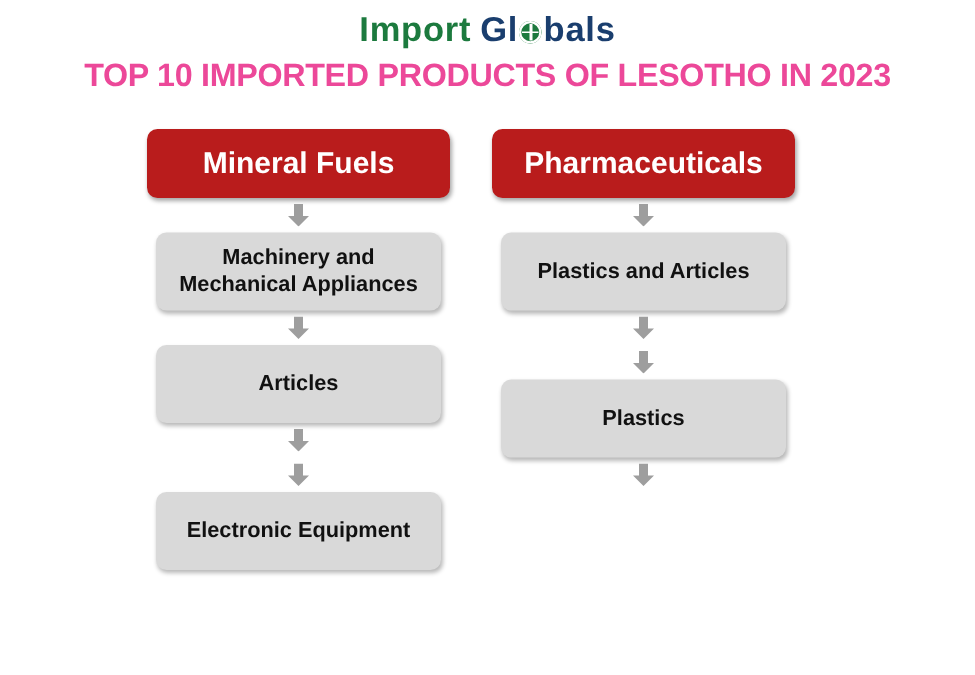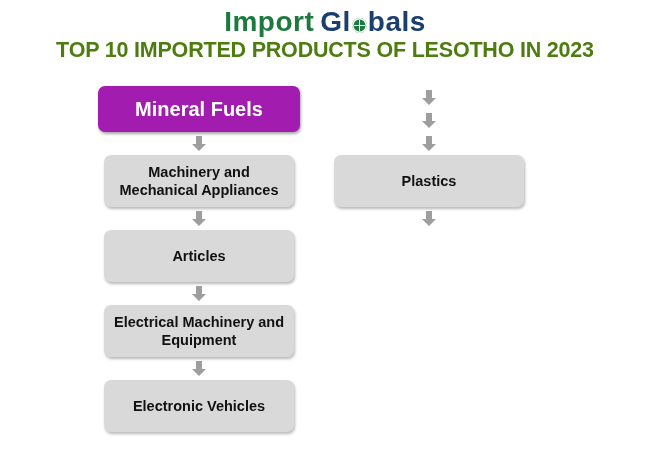--- a/index.html
+++ b/index.html
@@ -20,21 +20,21 @@
     box-sizing: border-box;
   }
 
   
   .logo {
     position: absolute;
     top: 6px;
     left: 0;
     width: 650px;
     text-align: center;
-    font-size: 28px;
+    font-size: 23px;
     font-weight: bold;
     letter-spacing: 0.5px;
     white-space: nowrap;
   }
   .logo .word-import {
     color: #1c7a3e;
   }
   .logo .word-globals {
     color: #1a3e6e;
     margin-left: 6px;
@@ -73,21 +73,21 @@
 
   
   .title {
     position: absolute;
     top: 38px;
     left: 0;
     width: 650px;
     text-align: center;
     font-size: 21.5px;
     font-weight: bold;
-    color: #4d7c0f;
+    color: #ec4899;
     letter-spacing: -0.2px;
   }
 
   
   .columns {
     position: absolute;
     top: 86px;
     left: 98px;
     width: 460px;
     display: flex;
@@ -96,21 +96,21 @@
   .column {
     width: 202px;
     display: flex;
     flex-direction: column;
     align-items: center;
   }
 
   .head-box {
     width: 202px;
     height: 46px;
-    background: #a21caf;
+    background: #b91c1c;
     color: #ffffff;
     border-radius: 7px;
     display: flex;
     align-items: center;
     justify-content: center;
     font-size: 20px;
     font-weight: bold;
     text-align: center;
     box-shadow: 1px 2px 3px rgba(0,0,0,0.35);
     box-sizing: border-box;
@@ -171,37 +171,38 @@
             <path d="M4 0 H10 V8 H14 L7 15 L0 8 H4 Z" fill="#9e9e9e"></path>
           </svg>
       </span>
       <div class="item-box">Articles</div>
 
       <span class="arrow">
         <svg width="14" height="15" viewBox="0 0 14 15">
             <path d="M4 0 H10 V8 H14 L7 15 L0 8 H4 Z" fill="#9e9e9e"></path>
           </svg>
       </span>
-      <div class="item-box">Electrical Machinery and Equipment</div>
-
-      <span class="arrow">
-        <svg width="14" height="15" viewBox="0 0 14 15">
-            <path d="M4 0 H10 V8 H14 L7 15 L0 8 H4 Z" fill="#9e9e9e"></path>
-          </svg>
-      </span>
-      <div class="item-box">Electronic Vehicles</div>
+
+      <span class="arrow">
+        <svg width="14" height="15" viewBox="0 0 14 15">
+            <path d="M4 0 H10 V8 H14 L7 15 L0 8 H4 Z" fill="#9e9e9e"></path>
+          </svg>
+      </span>
+      <div class="item-box">Electronic Equipment</div>
     </div>
 
     <div class="column">
-
-      <span class="arrow">
-        <svg width="14" height="15" viewBox="0 0 14 15">
-            <path d="M4 0 H10 V8 H14 L7 15 L0 8 H4 Z" fill="#9e9e9e"></path>
-          </svg>
-      </span>
+      <div class="head-box">Pharmaceuticals</div>
+
+      <span class="arrow">
+        <svg width="14" height="15" viewBox="0 0 14 15">
+            <path d="M4 0 H10 V8 H14 L7 15 L0 8 H4 Z" fill="#9e9e9e"></path>
+          </svg>
+      </span>
+      <div class="item-box">Plastics and Articles</div>
 
       <span class="arrow">
         <svg width="14" height="15" viewBox="0 0 14 15">
             <path d="M4 0 H10 V8 H14 L7 15 L0 8 H4 Z" fill="#9e9e9e"></path>
           </svg>
       </span>
 
       <span class="arrow">
         <svg width="14" height="15" viewBox="0 0 14 15">
             <path d="M4 0 H10 V8 H14 L7 15 L0 8 H4 Z" fill="#9e9e9e"></path>

